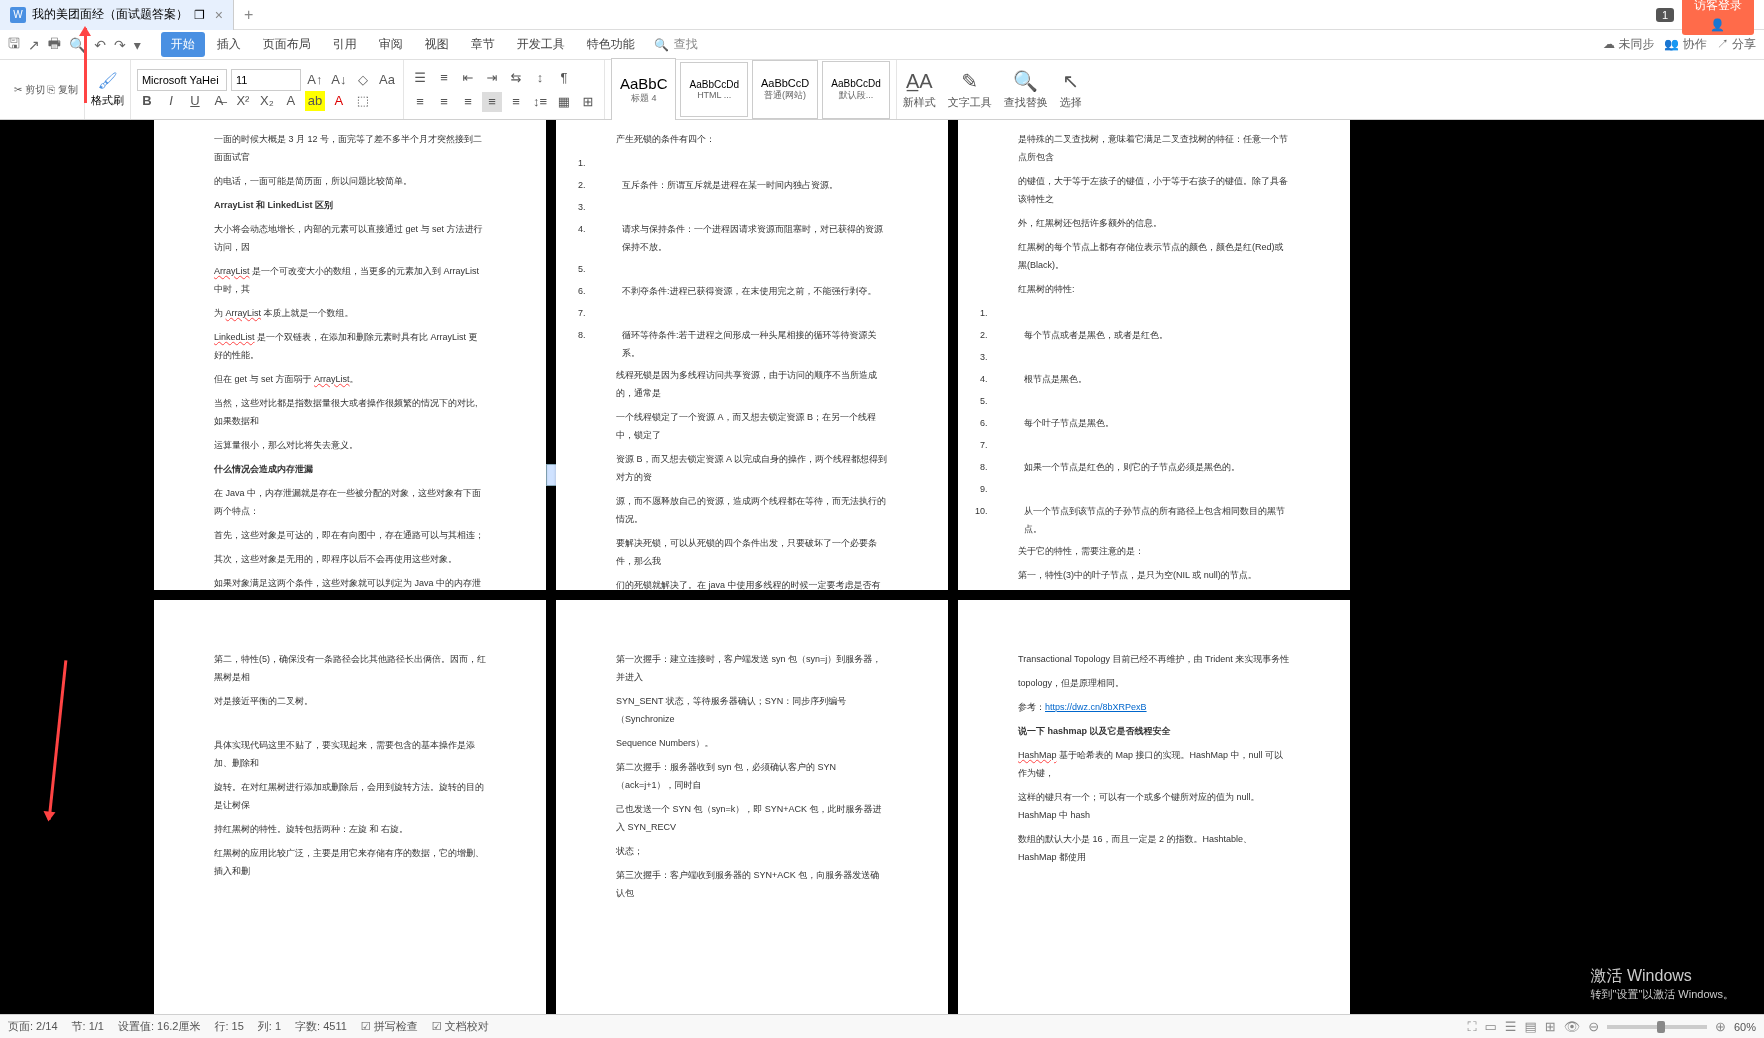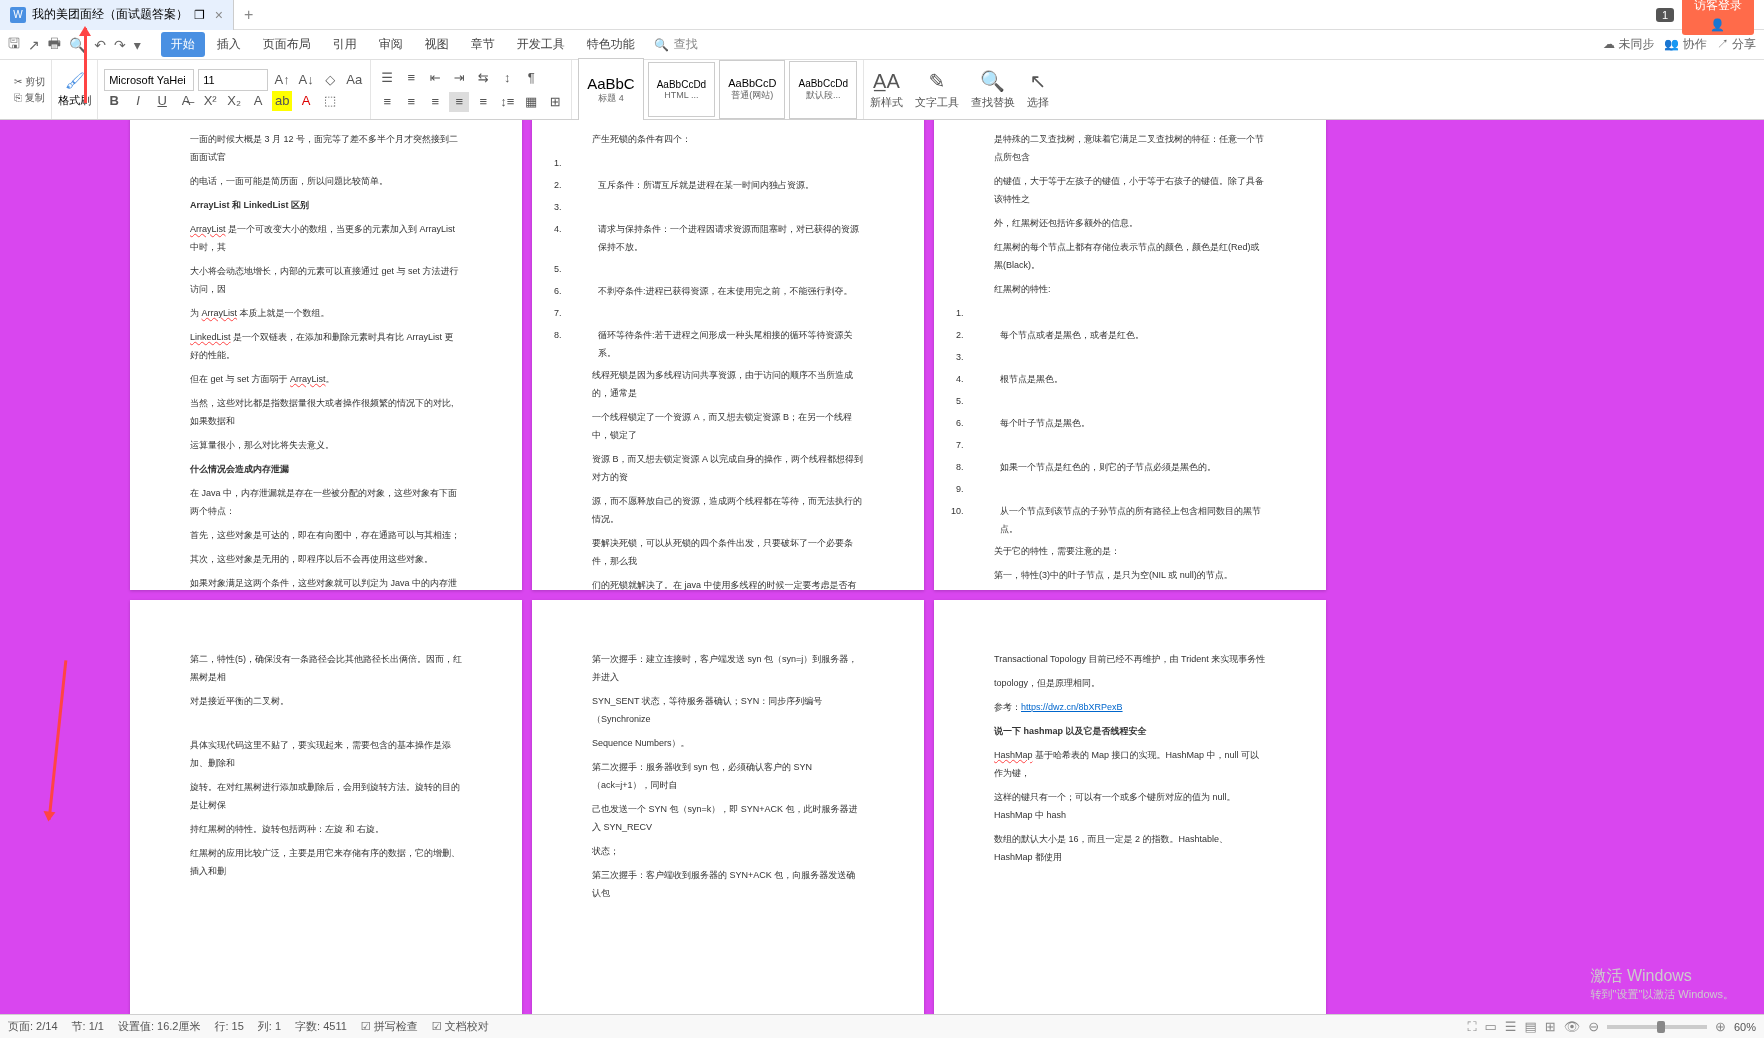--- a/index.html
+++ b/index.html
@@ -22,39 +22,39 @@
 .menu-items { display: flex; gap: 2px; margin-left: 20px; }
 .menu-item { padding: 4px 10px; color: #444; cursor: pointer; }
 .menu-item.active { background: #4a90e2; color: #fff; border-radius: 3px; }
 .search-box { display: flex; align-items: center; gap: 4px; margin-left: 10px; color: #888; }
 .menubar-right { margin-left: auto; display: flex; gap: 10px; align-items: center; color: #666; font-size: 12px; }
 
 
 .ribbon { height: 60px; background: #fff; display: flex; align-items: center; border-bottom: 1px solid #d0d0d0; padding: 0 8px; font-size: 11px; }
 .ribbon-group { display: flex; flex-direction: column; align-items: center; padding: 0 6px; border-right: 1px solid #e5e5e5; height: 100%; justify-content: center; gap: 2px; }
 .ribbon-group.wide { flex-direction: row; gap: 4px; }
-.clip-icons { display: flex; flex-direction: column; gap: 2px; font-size: 10px; color: #555; }
+.clip-icons { display: flex; flex-direction: row; gap: 2px; font-size: 10px; color: #555; }
 .format-brush { display: flex; flex-direction: column; align-items: center; }
 .brush-icon { width: 20px; height: 20px; color: #4a90e2; font-size: 16px; }
 .font-row { display: flex; gap: 4px; align-items: center; }
 .font-select { border: 1px solid #ccc; height: 22px; font-size: 11px; padding: 0 4px; }
 .font-select.name { width: 90px; }
 .font-select.size { width: 70px; }
 .icon-btn { width: 20px; height: 20px; display: flex; align-items: center; justify-content: center; color: #555; font-size: 13px; }
 .style-preview { border: 1px solid #ccc; padding: 16px 8px; min-width: 52px; text-align: center; background: #fff; }
 .style-preview .big { font-size: 15px; }
 .style-preview .small { font-size: 9px; color: #666; }
 .ribbon-tool { display: flex; flex-direction: column; align-items: center; gap: 2px; color: #555; padding: 0 6px; }
 .red-arrow1 { position: absolute; left: 84px; top: 28px; width: 3px; height: 75px; background: #f44; z-index: 100; }
 .red-arrow1::before { content: ''; position: absolute; top: -8px; left: -5px; border: 6px solid transparent; border-bottom: 10px solid #f44; }
 .red-arrow2 { position: absolute; left: 56px; top: 660px; width: 3px; height: 160px; background: #f44; z-index: 100; transform: rotate(6deg); }
 .red-arrow2::after { content: ''; position: absolute; bottom: -8px; left: -5px; border: 6px solid transparent; border-top: 10px solid #f44; }
 
 
-.doc-area { position: absolute; top: 120px; left: 0; right: 0; bottom: 24px; background: #d946ef; overflow: hidden; }
+.doc-area { position: absolute; top: 120px; left: 0; right: 0; bottom: 24px; background: #000000; overflow: hidden; padding-left: 24px; }
 .pages { display: flex; flex-wrap: wrap; gap: 10px; padding: 0 130px; }
 .page { width: 392px; height: 480px; background: #fff; box-shadow: 0 1px 3px rgba(0,0,0,0.2); padding: 20px 60px 20px 60px; font-size: 9px; line-height: 2.0; color: #333; position: relative; overflow: hidden; }
 .page.top { margin-top: -10px; }
 .page p { margin-bottom: 6px; }
 .page .bold { font-weight: bold; }
 .page .underline { text-decoration: underline wavy #f44; text-decoration-thickness: 1px; }
 .page ol { list-style: decimal; padding-left: 12px; margin-left: -40px; }
 .page ol li { margin-bottom: 4px; padding-left: 34px; }
 .floaty { position: absolute; left: 546px; top: 344px; width: 18px; height: 22px; background: #cfe2ff; border: 1px solid #8ab; }
 
@@ -219,22 +219,22 @@
 <div class="red-arrow2"></div>
 
 <div class="doc-area">
   <div class="floaty"></div>
   <div class="pages">
 
     <div class="page top">
       <p><span>一面的时候大概是 3 月 12 号，面完等了差不多半个月才突然接到二面面试官</span></p>
       <p><span>的电话，一面可能是简历面，所以问题比较简单。</span></p>
       <p class="bold"><span>ArrayList 和 LinkedList 区别</span></p>
+      <p><span>大小将会动态地增长，内部的元素可以直接通过 get 与 set 方法进行访问，因</span></p>
       <p><span class="underline">ArrayList</span><span> 是一个可改变大小的数组，当更多的元素加入到 ArrayList 中时，其</span></p>
-      <p><span>大小将会动态地增长，内部的元素可以直接通过 get 与 set 方法进行访问，因</span></p>
       <p><span>为 </span><span class="underline">ArrayList</span><span> 本质上就是一个数组。</span></p>
       <p><span class="underline">LinkedList</span><span> 是一个双链表，在添加和删除元素时具有比 ArrayList 更好的性能。</span></p>
       <p><span>但在 get 与 set 方面弱于 </span><span class="underline">ArrayList</span><span>。</span></p>
       <p><span>当然，这些对比都是指数据量很大或者操作很频繁的情况下的对比,如果数据和</span></p>
       <p><span>运算量很小，那么对比将失去意义。</span></p>
       <p class="bold"><span>什么情况会造成内存泄漏</span></p>
       <p><span>在 Java 中，内存泄漏就是存在一些被分配的对象，这些对象有下面两个特点：</span></p>
       <p><span>首先，这些对象是可达的，即在有向图中，存在通路可以与其相连；</span></p>
       <p><span>其次，这些对象是无用的，即程序以后不会再使用这些对象。</span></p>
       <p><span>如果对象满足这两个条件，这些对象就可以判定为 Java 中的内存泄漏，这些对</span></p>

